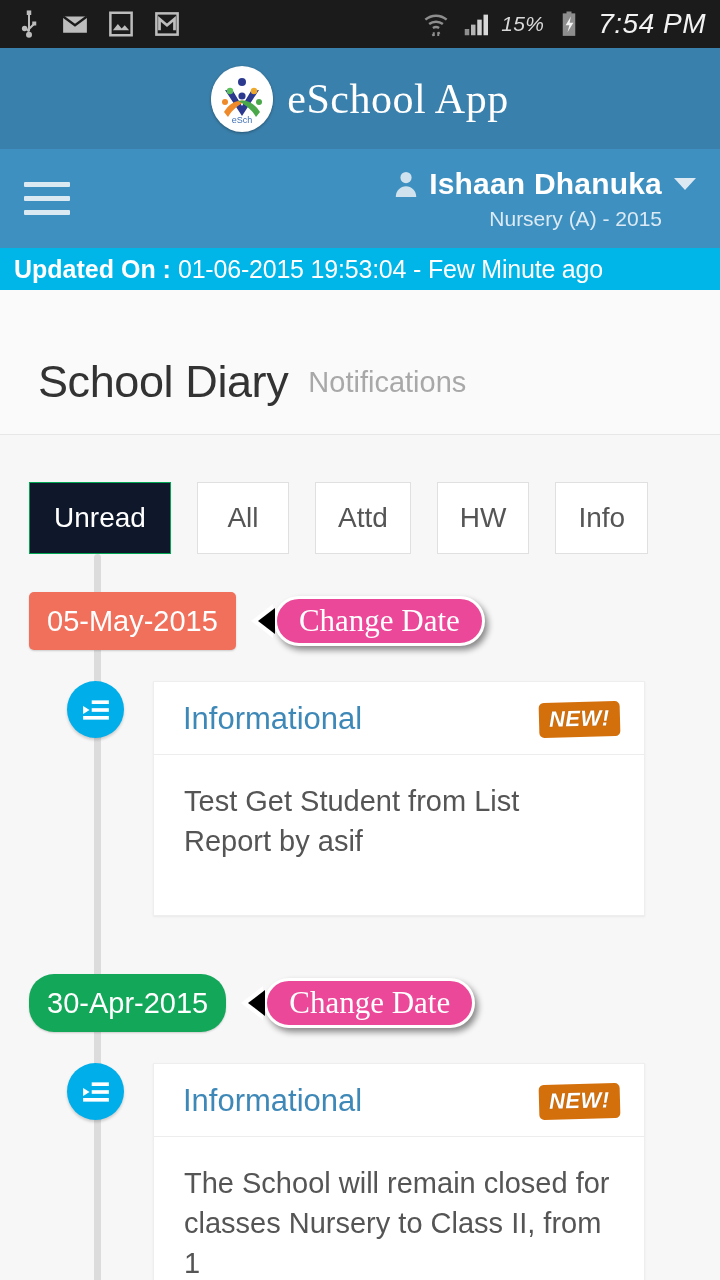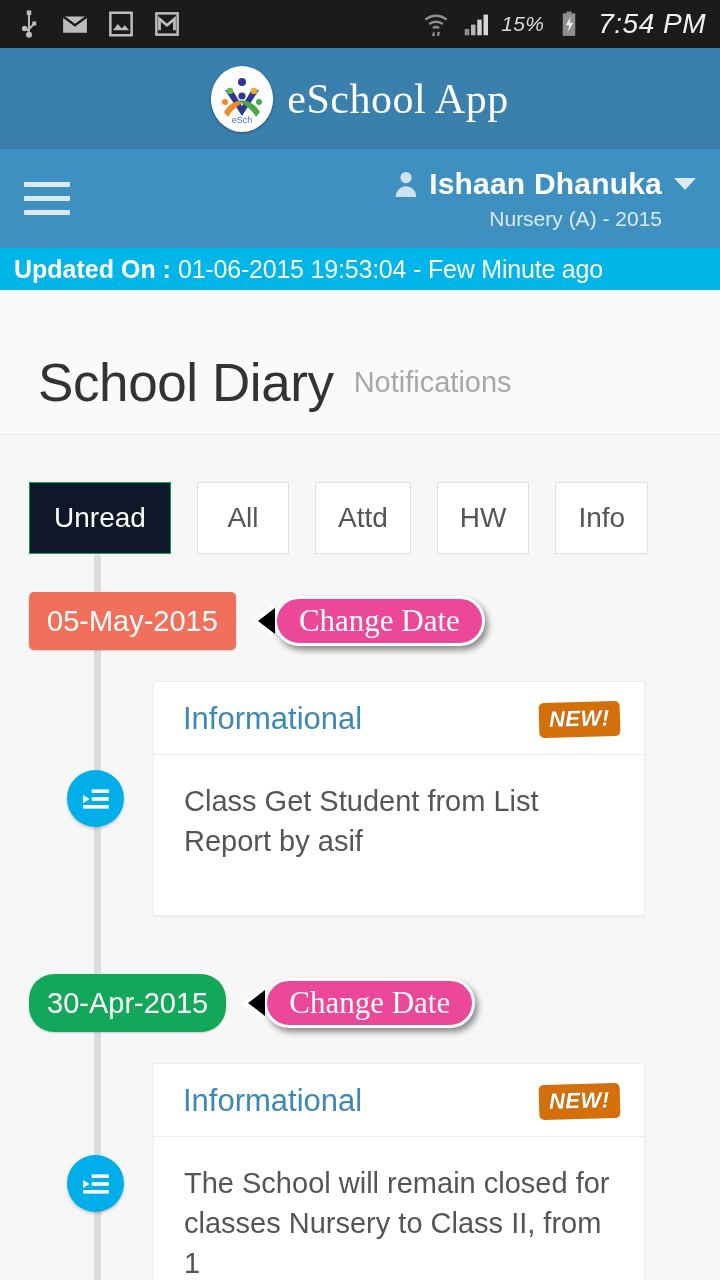--- a/index.html
+++ b/index.html
@@ -86,21 +86,21 @@
   .updatedbar .upd-val { font-weight: normal; letter-spacing: -.2px; }
 
   
   .page-head {
     height: 145px; width: 100%;
     background: #fafafa;
     border-bottom: 1px solid #e7e7e7;
     display: flex; align-items: center; padding-left: 38px;
     padding-top: 40px;
   }
-  .page-title { font-size: 53px; color: #333333; font-weight: normal; letter-spacing: -.4px; }
+  .page-title { font-size: 45px; color: #333333; font-weight: normal; letter-spacing: -.4px; }
   .page-sub { font-size: 29px; color: #a8a8a8; margin-left: 20px; }
 
   
   .filters { display: flex; gap: 26px; padding: 47px 0 0 29px; }
   .chip {
     min-width: 92px; height: 72px;
     display: flex; align-items: center; justify-content: center;
     padding: 0 22px;
     font-size: 28px; color: #555555;
     background: #ffffff; border: 1px solid #e0e0e0;
@@ -137,21 +137,21 @@
     border-right: 22px solid #ffffff;
   }
   .tooltip::after {
     content: ""; position: absolute; left: -19px; top: 50%;
     transform: translateY(-50%);
     width: 0; height: 0;
     border-top: 13px solid transparent; border-bottom: 13px solid transparent;
     border-right: 17px solid #000000;
   }
 
-  .tl-entry { position: relative; display: flex; padding-left: 67px; margin-top: 31px; align-items: center; }
+  .tl-entry { position: relative; display: flex; padding-left: 67px; margin-top: 31px; }
   .tl-dot {
     width: 57px; height: 57px; border-radius: 50%; background: #00aeea;
     display: flex; align-items: center; justify-content: center;
     flex: none; z-index: 2; box-shadow: 0 2px 3px rgba(0,0,0,.18);
   }
   .card {
     margin-left: 29px; width: 492px; background: #ffffff;
     border: 1px solid #eeeeee; box-shadow: 0 1px 2px rgba(0,0,0,.06);
     align-self: flex-start;
   }
@@ -313,21 +313,21 @@
         <rect x="10" y="10.3" width="16" height="3.4" fill="#ffffff"></rect>
         <rect x="2" y="17.6" width="24" height="3.4" fill="#ffffff"></rect>
         <path d="M8 12L2 8.2v7.6z" fill="#ffffff"></path>
       </svg>
     </div>
     <div class="card">
       <div class="card-head">
         <span class="card-title">Informational</span>
         <span class="new-badge">NEW!</span>
       </div>
-      <div class="card-body">Class Get Student from List Report by asif</div>
+      <div class="card-body">Test Get Student from List Report by asif</div>
     </div>
   </div>
 
   <div class="tl-date-row" style="margin-top:58px">
     <div class="date-badge" id="badge1" style="background: rgb(19, 167, 90); border-radius: 25px;">30-Apr-2015</div>
     <div class="tooltip">Change Date</div>
   </div>
 
   <div class="tl-entry">
     <div class="tl-dot">

